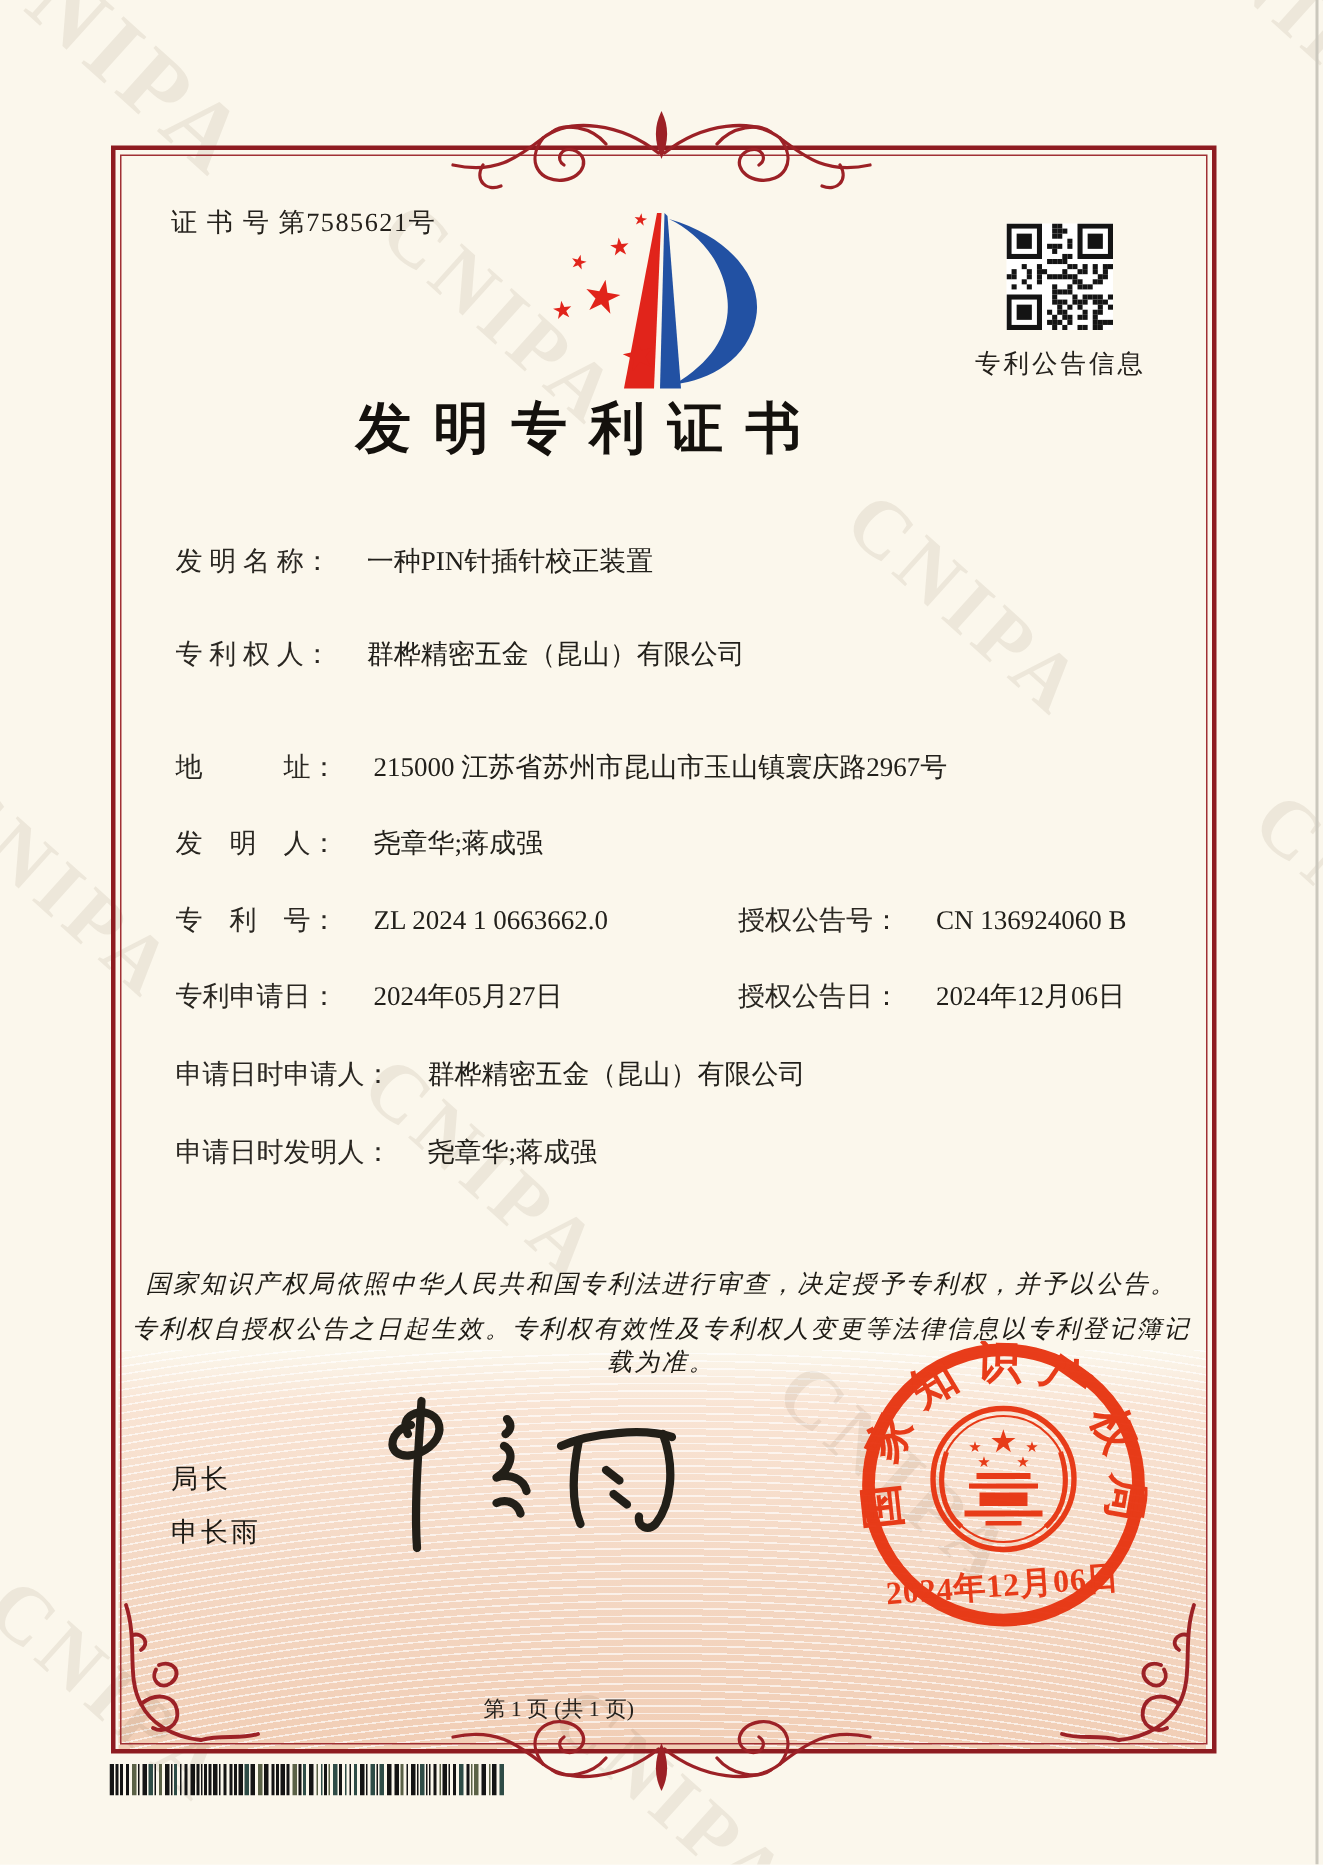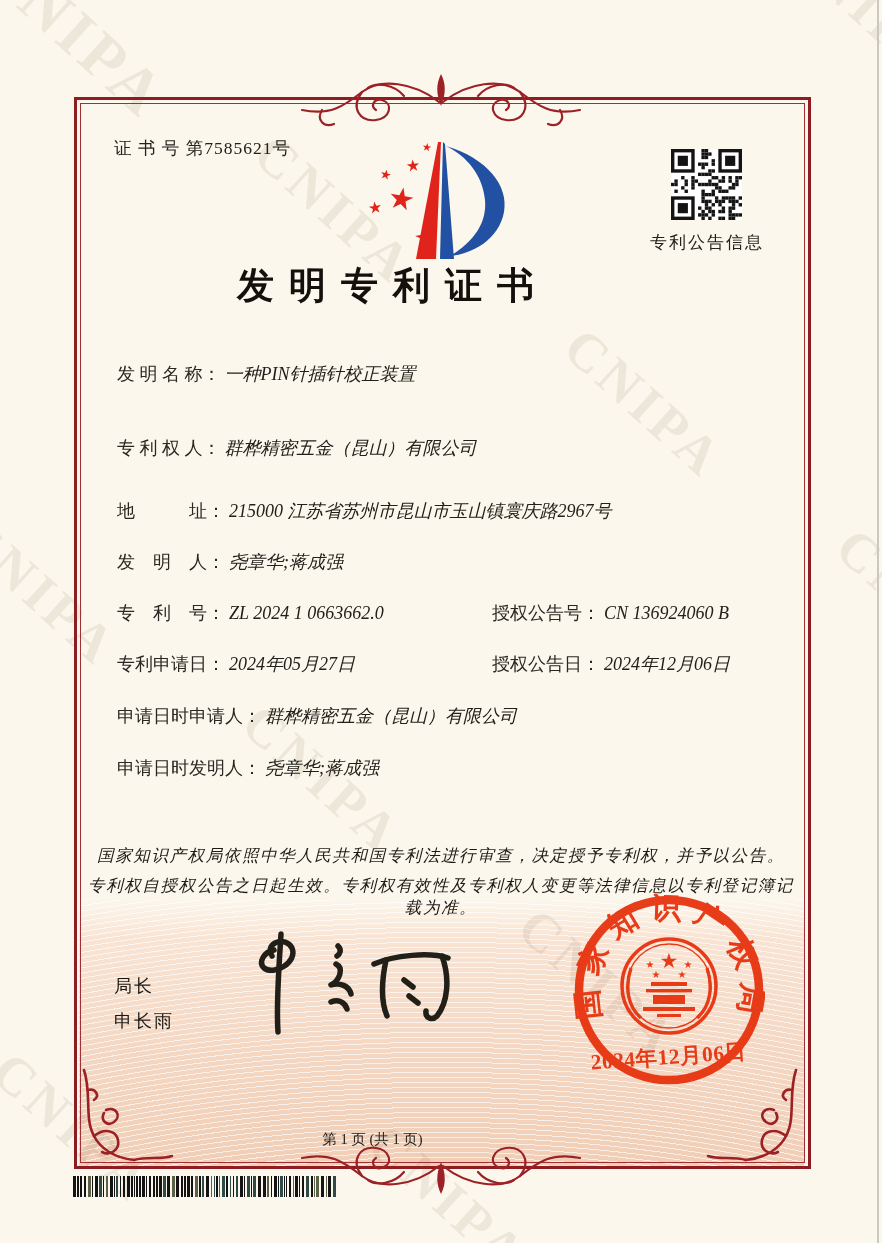--- a/index.html
+++ b/index.html
@@ -49,21 +49,21 @@
   .logo{left:362px;top:138px;width:158px;height:126px;z-index:4;}
   .logo .star{position:absolute;color:#e1241b;line-height:1;z-index:5;}
   .qr{left:671px;top:149px;width:71px;height:71px;background:#fff;z-index:4;}
   .qr-label{left:650px;top:231px;width:114px;text-align:left;font-size:17px;
     letter-spacing:2px;z-index:4;}
   .title{left:74px;top:261px;width:623px;text-align:center;font-size:37px;font-weight:bold;
     letter-spacing:15px;text-indent:15px;color:#14110d;z-index:4;}
   
   .row{position:absolute;left:117px;font-size:18px;z-index:4;white-space:nowrap;}
   .row .lab{color:#2a2722;}
-  .row .val{margin-left:4px;color:#22201b;font-style:italic;}
+  .row .val{margin-left:24px;color:#22201b;}
   .rright{left:492px;}
   
   .statement{left:88px;width:706px;text-align:center;font-size:16.5px;font-style:italic;
     letter-spacing:1.6px;z-index:4;color:#1e1b15;}
   
   .signer{left:114px;font-size:18px;font-family:"Liberation Sans","DejaVu Sans",sans-serif;
     color:#1c1914;z-index:4;letter-spacing:2px;}
   .sig-svg{left:232px;top:928px;z-index:4;}
   
   .seal{left:573px;top:894px;z-index:5;opacity:.95;}
@@ -278,21 +278,21 @@
       <rect x="3.380952380952381" y="50.714285714285715" width="16.904761904761905" height="16.904761904761905" fill="#ffffff"></rect>
       <rect x="6.761904761904762" y="54.095238095238095" width="10.142857142857142" height="10.142857142857142" fill="#141414"></rect>
     </svg></div>
 <div class="abs qr-label">专利公告信息</div>
 
 <div class="abs title">发明专利证书</div>
 
 <div class="row" style="top:362px;">
   <span class="lab">发 明 名 称：</span><span class="val">一种PIN针插针校正装置</span>
 </div>
-<div class="row" style="top:436px;text-align:center;">
+<div class="row" style="top:424px;text-align:center;">
   <span class="lab">专 利 权 人：</span><span class="val">群桦精密五金（昆山）有限公司</span>
 </div>
 <div class="row" style="top:499px;">
   <span class="lab">地　　　址：</span><span class="val">215000 江苏省苏州市昆山市玉山镇寰庆路2967号</span>
 </div>
 <div class="row" style="top:550px;">
   <span class="lab">发　明　人：</span><span class="val">尧章华;蒋成强</span>
 </div>
 <div class="row" style="top:601px;">
   <span class="lab">专　利　号：</span><span class="val">ZL 2024 1 0663662.0</span>

